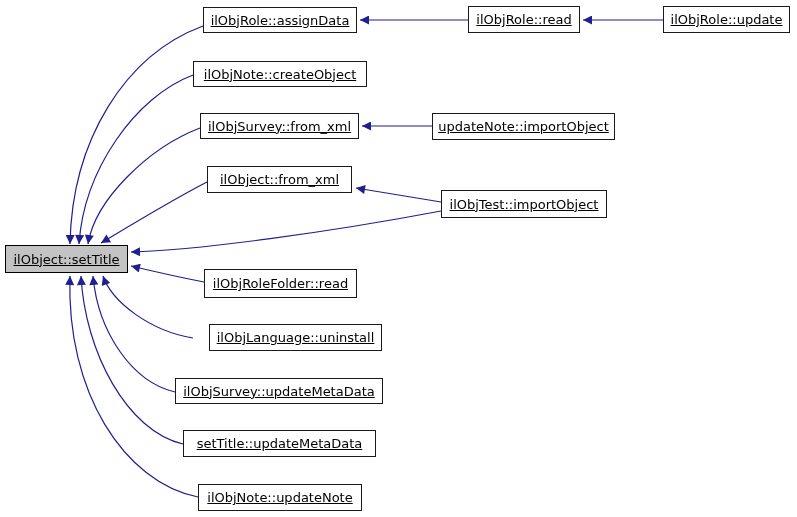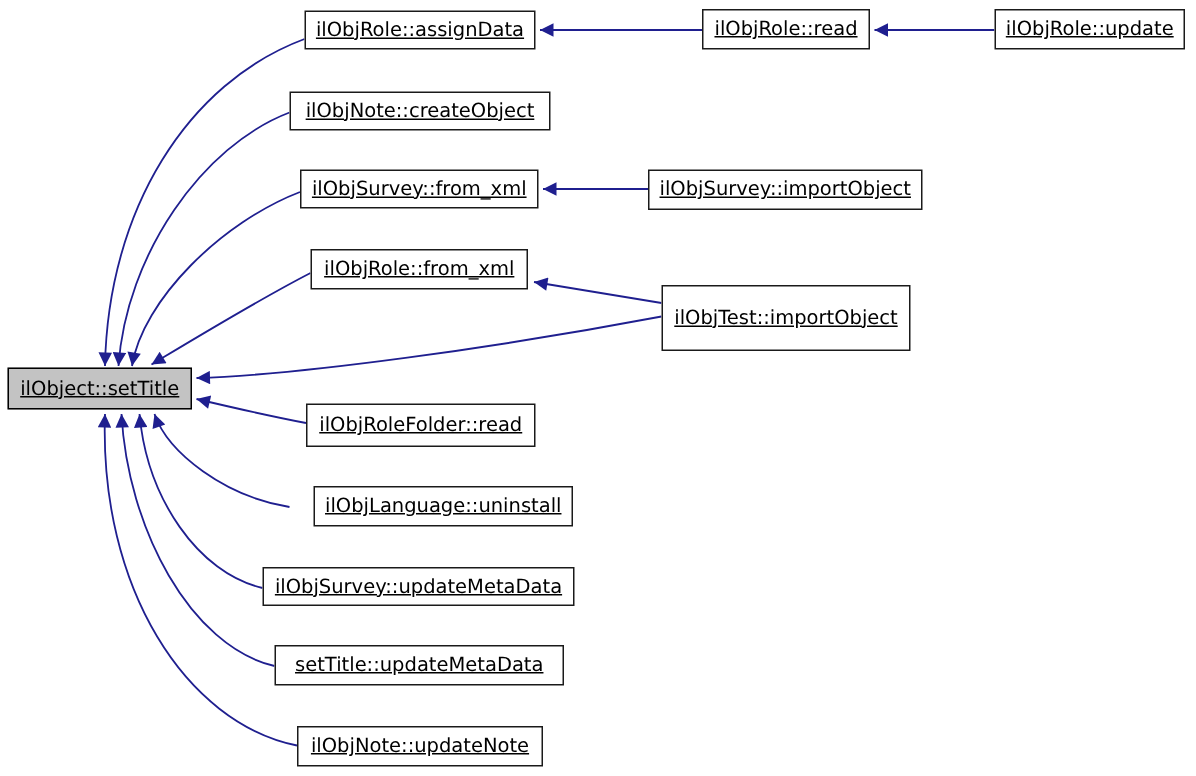--- a/index.html
+++ b/index.html
@@ -88,26 +88,26 @@
       <div class="node" style="left: 663px; top: 6px; width: 127px; height: 27px;">
         <span>ilObjRole::update</span>
       </div>
       <div class="node" style="left: 193px; top: 61px; width: 174px; height: 26px;">
         <span>ilObjNote::createObject</span>
       </div>
       <div class="node" style="left: 200px; top: 113px; width: 159px; height: 26px; text-align: right;">
         <span>ilObjSurvey::from_xml</span>
       </div>
       <div class="node" style="left: 432px; top: 113px; width: 183px; height: 27px;">
-        <span>ilObjSurvey::importObject</span>
+        <span>updateNote::importObject</span>
       </div>
       <div class="node" style="left: 207px; top: 166px; width: 145px; height: 27px;">
-        <span>ilObjRole::from_xml</span>
+        <span>ilObject::from_xml</span>
       </div>
-      <div class="node" style="left: 441px; top: 190px; width: 166px; height: 44px;">
+      <div class="node" style="left: 441px; top: 190px; width: 166px; height: 28px;">
         <span>ilObjTest::importObject</span>
       </div>
       <div class="node" style="left: 204px; top: 269px; width: 153px; height: 29px;">
         <span>ilObjRoleFolder::read</span>
       </div>
       <div class="node" style="left: 193px; top: 324px; width: 173px; height: 27px; margin-left: 16px;">
         <span>ilObjLanguage::uninstall</span>
       </div>
       <div class="node" style="left: 175px; top: 378px; width: 208px; height: 26px;">
         <span>ilObjSurvey::updateMetaData</span>

